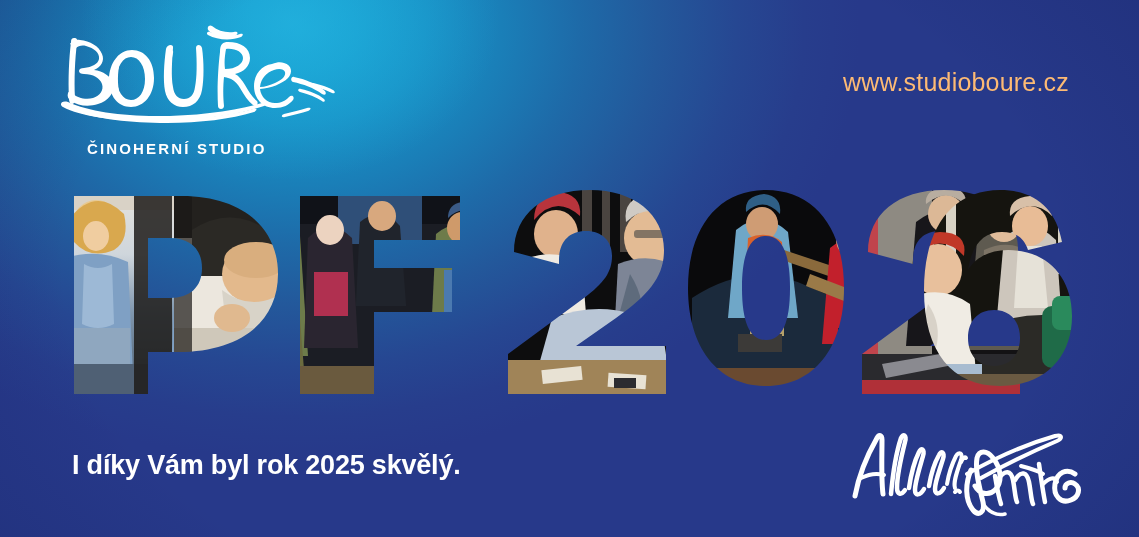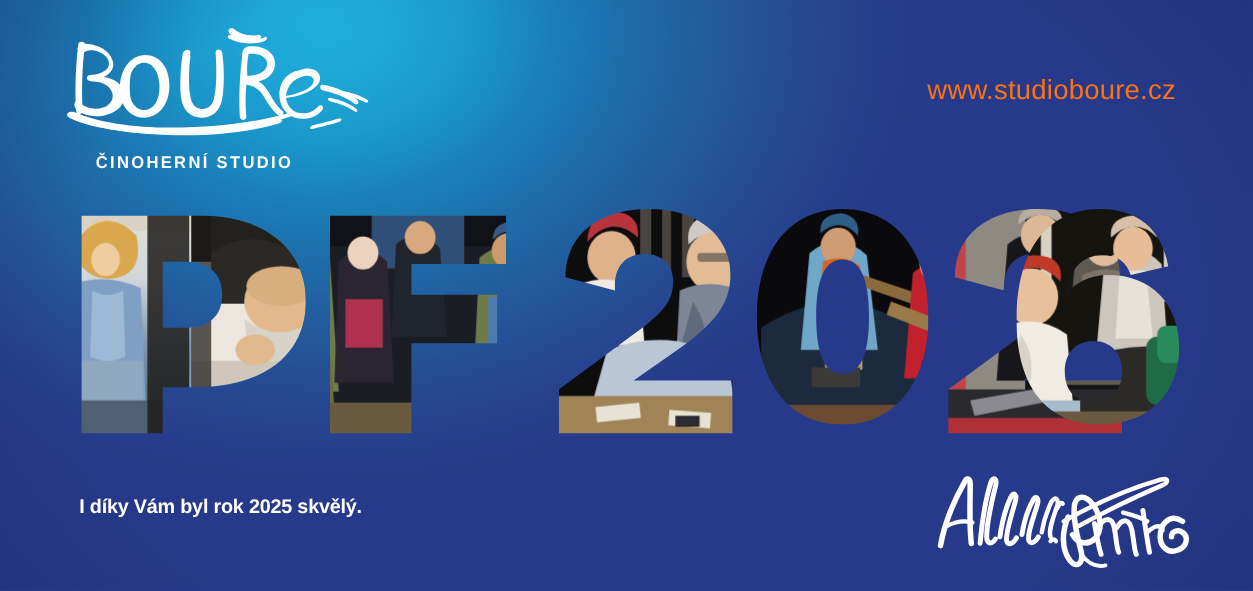--- a/index.html
+++ b/index.html
@@ -47,34 +47,34 @@
     position:absolute;left:27px;top:118px;
     color:#ffffff;font-weight:bold;font-size:15.5px;
     letter-spacing:2.2px;white-space:nowrap;
     font-family:"Liberation Sans",sans-serif;
     transform:scaleX(.97);transform-origin:left center;
   }
 
   
   #url{
     position:absolute;right:70px;top:68px;
-    color:#f97316;font-size:25px;letter-spacing:.2px;
+    color:#fdba74;font-size:25px;letter-spacing:.2px;
     white-space:nowrap;
   }
 
   
   #pf{
     position:absolute;left:62px;top:178px;width:1012px;height:218px;
   }
   #pf svg{display:block;width:1012px;height:218px;}
 
   
   #tagline{
     position:absolute;left:72px;top:450px;
-    color:#ffffff;font-size:18px;font-weight:bold;
+    color:#ffffff;font-size:27px;font-weight:bold;
     letter-spacing:-0.2px;white-space:nowrap;
   }
 
   
   #signature{position:absolute;left:843px;top:412px;width:245px;height:108px;}
   #signature svg{display:block;}
 </style>
 </head>
 <body>
 

